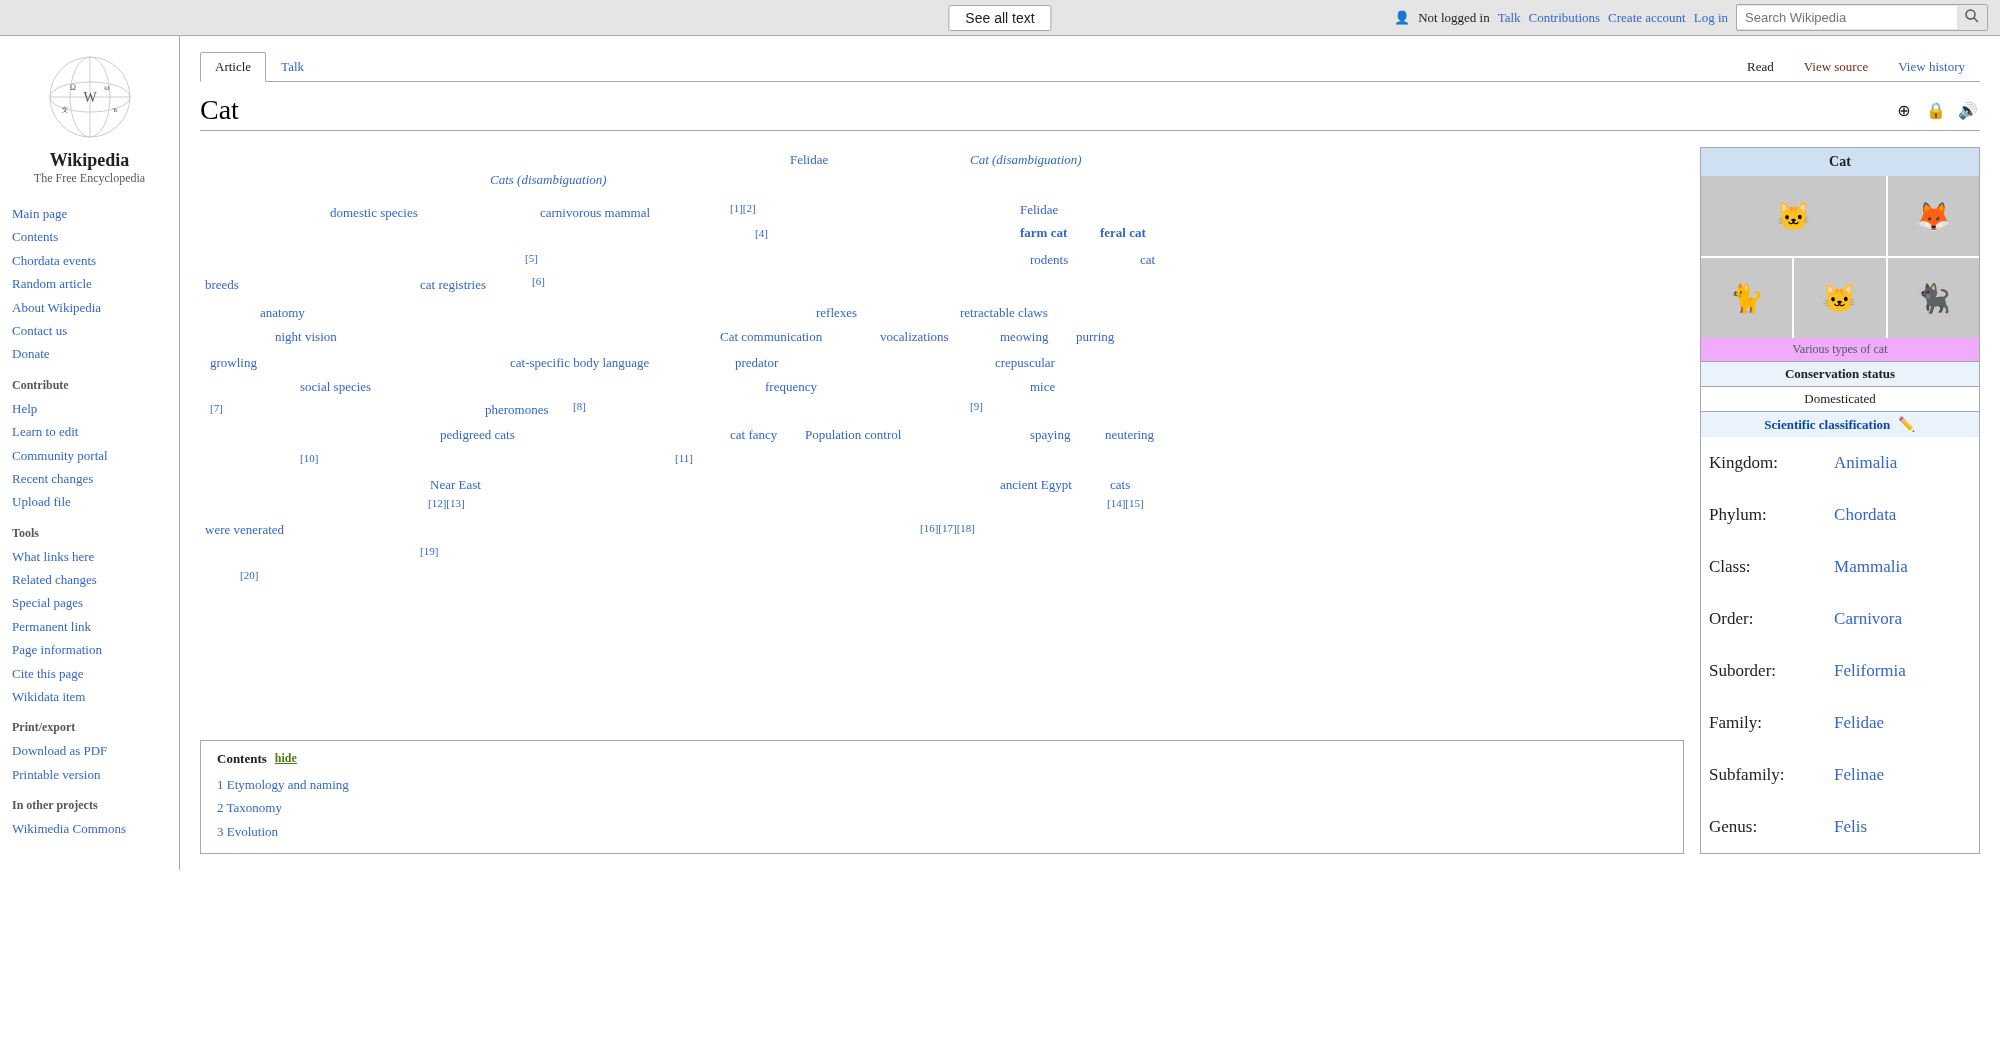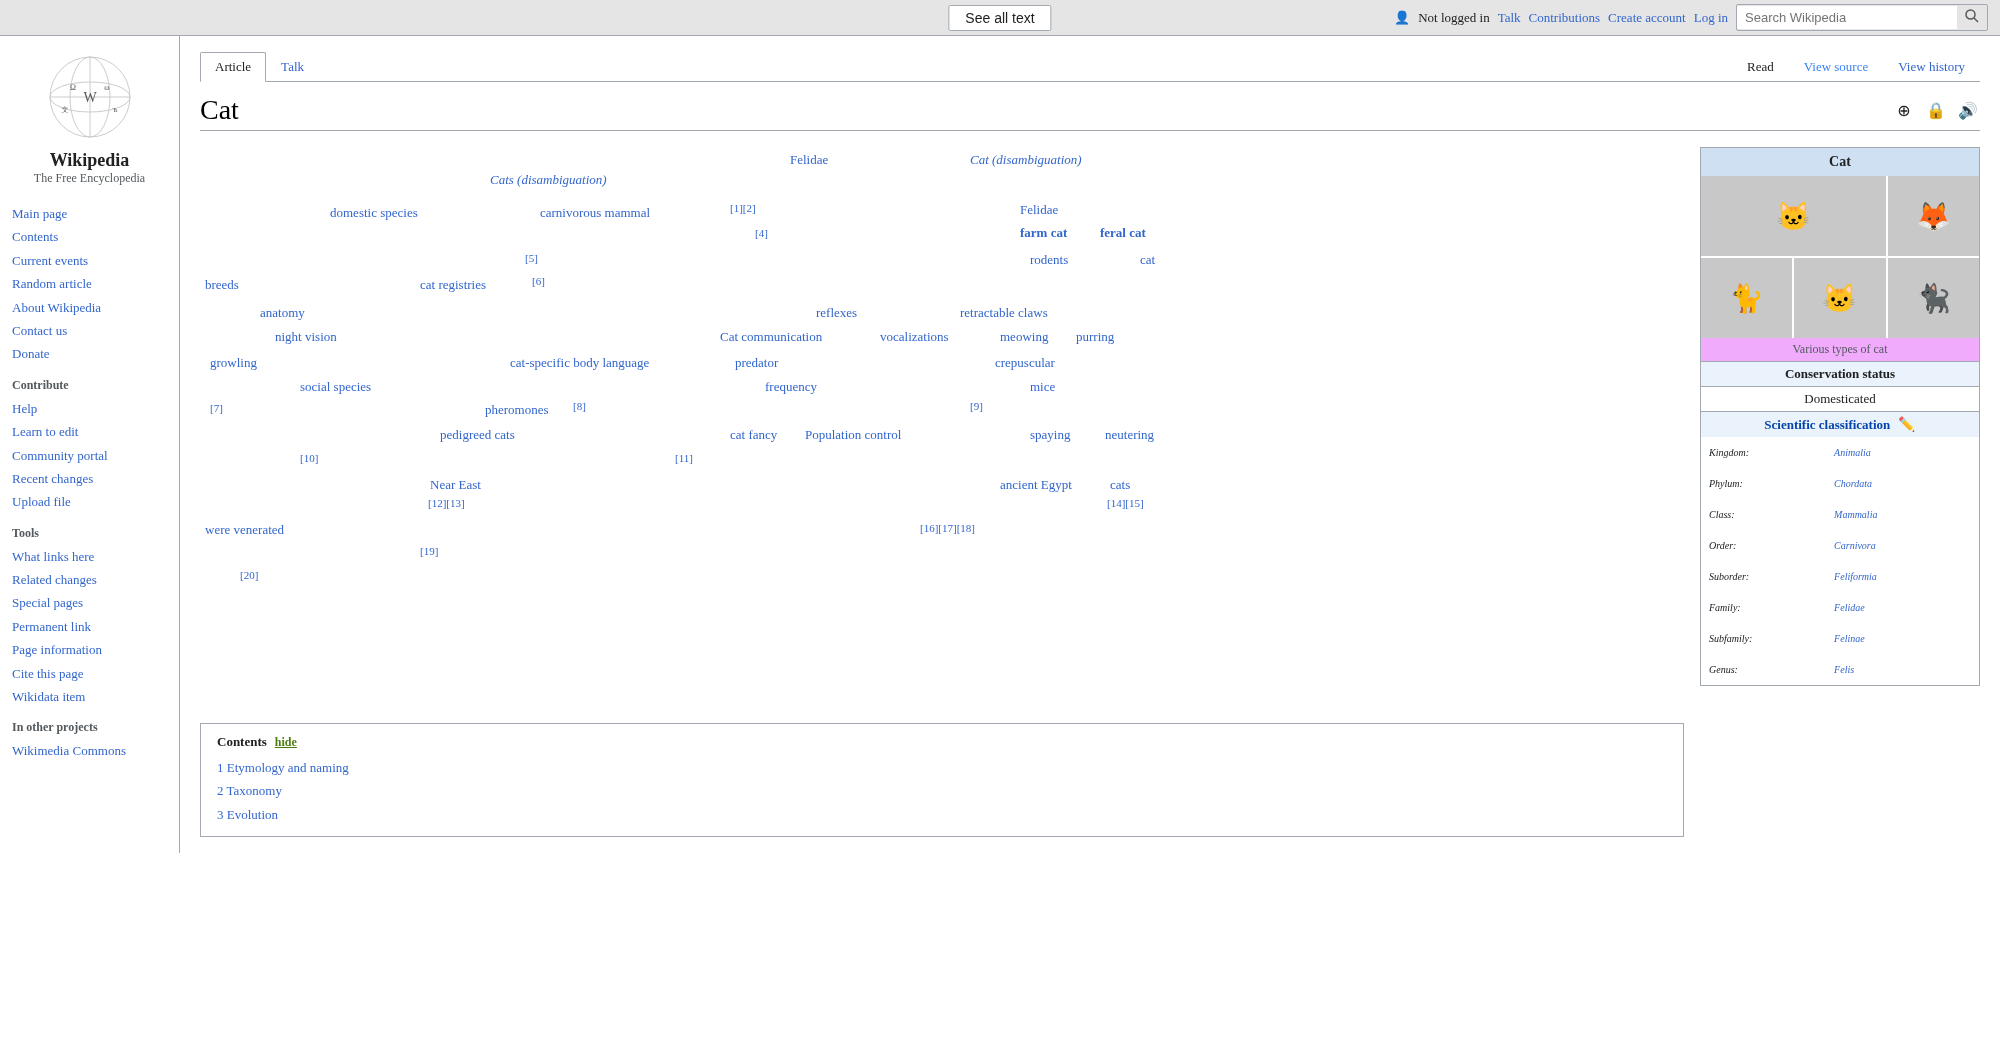--- a/index.html
+++ b/index.html
@@ -111,21 +111,21 @@
       background: #fff;
       border: 1px solid #a2a9b1;
       border-bottom-color: #fff;
       border-radius: 2px 2px 0 0;
     }
     #read-tab {
       margin-left: auto;
       color: #202122;
       font-size: 13px;
     }
-    #view-source-tab { color: #3b82f6; }
+    #view-source-tab { color: #7f1d1d; }
     #view-history-tab { color: #3366cc; }
 
     
     #article-header {
       display: flex;
       align-items: center;
       justify-content: space-between;
       border-bottom: 1px solid #a2a9b1;
       padding-bottom: 4px;
       margin-bottom: 16px;
@@ -240,24 +240,23 @@
     #scientific-classification-title .edit-icon {
       color: #e07b39;
       cursor: pointer;
       font-size: 14px;
     }
     .classification-table {
       width: 100%;
       border-collapse: collapse;
     }
     .classification-table tr td {
-      padding: 10px 8px;
-      font-size: 10px;
+      padding: 16px 8px;
+      font-size: 17px;
       border: none;
-      font-style: italic;
     }
     .classification-table tr td:first-child {
       color: #202122;
       font-weight: normal;
       width: 45%;
     }
     .classification-table tr td:last-child {
       color: #3366cc;
     }
 
@@ -337,21 +336,21 @@
         <text x="70" y="60" text-anchor="middle" font-size="7" font-family="serif" fill="#555">Ъ</text>
       </svg>
       <div id="logo-text">Wikipedia</div>
       <div id="logo-sub">The Free Encyclopedia</div>
     </div>
 
     <div class="sidebar-section">
       <div class="sidebar-section-title"></div>
       <a class="sidebar-link" href="#">Main page</a>
       <a class="sidebar-link" href="#">Contents</a>
-      <a class="sidebar-link" href="#">Current events</a>
+      <a class="sidebar-link" href="#">Chordata events</a>
       <a class="sidebar-link" href="#">Random article</a>
       <a class="sidebar-link" href="#">About Wikipedia</a>
       <a class="sidebar-link" href="#">Contact us</a>
       <a class="sidebar-link" href="#">Donate</a>
     </div>
 
     <div class="sidebar-section">
       <div class="sidebar-section-title">Contribute</div>
       <a class="sidebar-link" href="#">Help</a>
       <a class="sidebar-link" href="#">Learn to edit</a>
@@ -364,20 +363,25 @@
       <div class="sidebar-section-title">Tools</div>
       <a class="sidebar-link" href="#">What links here</a>
       <a class="sidebar-link" href="#">Related changes</a>
       <a class="sidebar-link" href="#">Special pages</a>
       <a class="sidebar-link" href="#">Permanent link</a>
       <a class="sidebar-link" href="#">Page information</a>
       <a class="sidebar-link" href="#">Cite this page</a>
       <a class="sidebar-link" href="#">Wikidata item</a>
     </div>
 
+    <div class="sidebar-section">
+      <div class="sidebar-section-title">Print/export</div>
+      <a class="sidebar-link" href="#">Download as PDF</a>
+      <a class="sidebar-link" href="#">Printable version</a>
+    </div>
 
     <div class="sidebar-section">
       <div class="sidebar-section-title">In other projects</div>
       <a class="sidebar-link" href="#">Wikimedia Commons</a>
     </div>
   </div>
 
   <div id="main-content">
 
     <div id="tabs">

